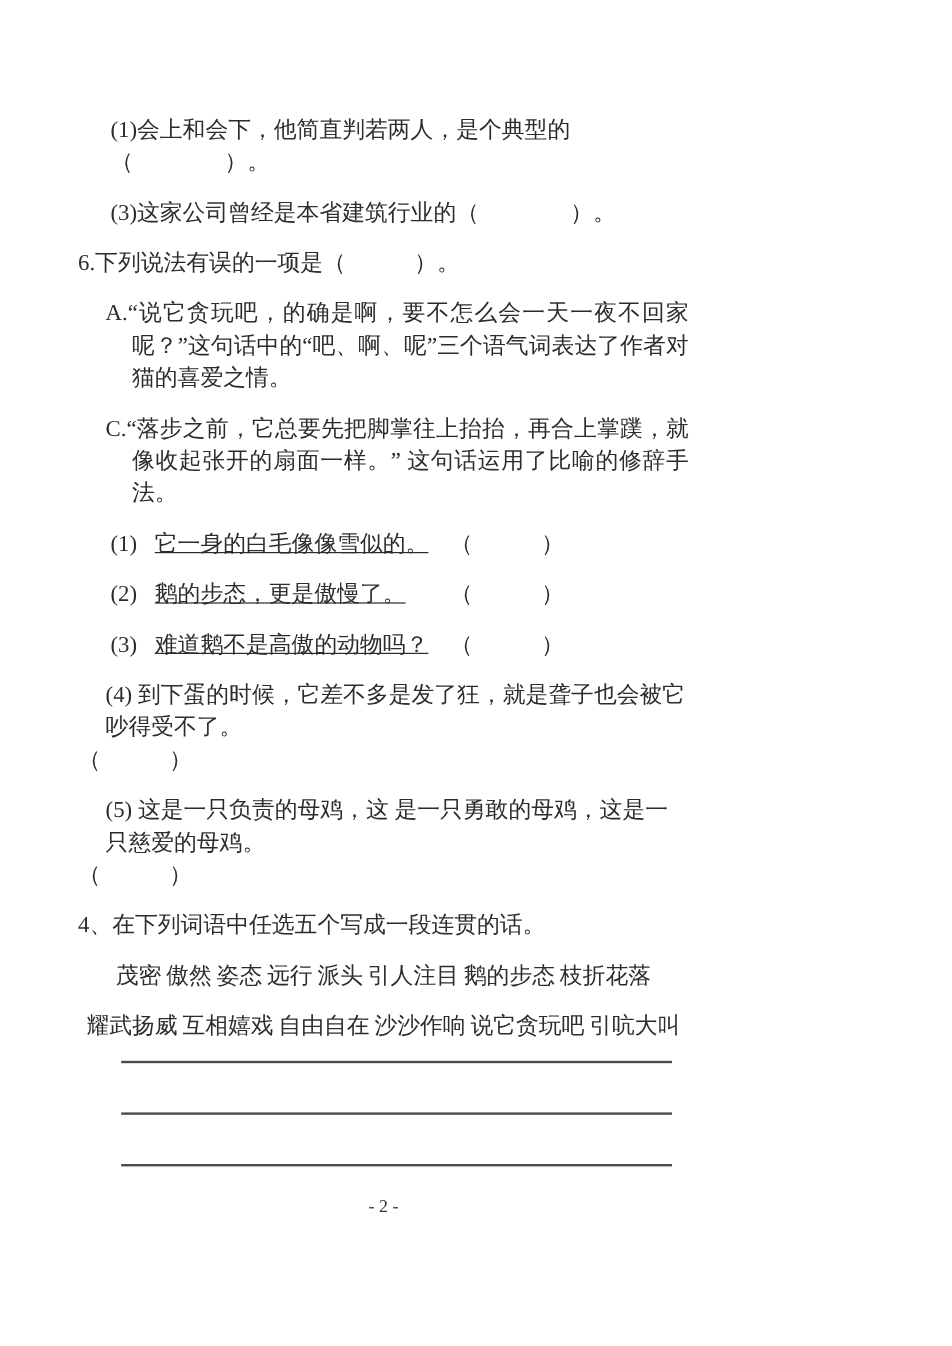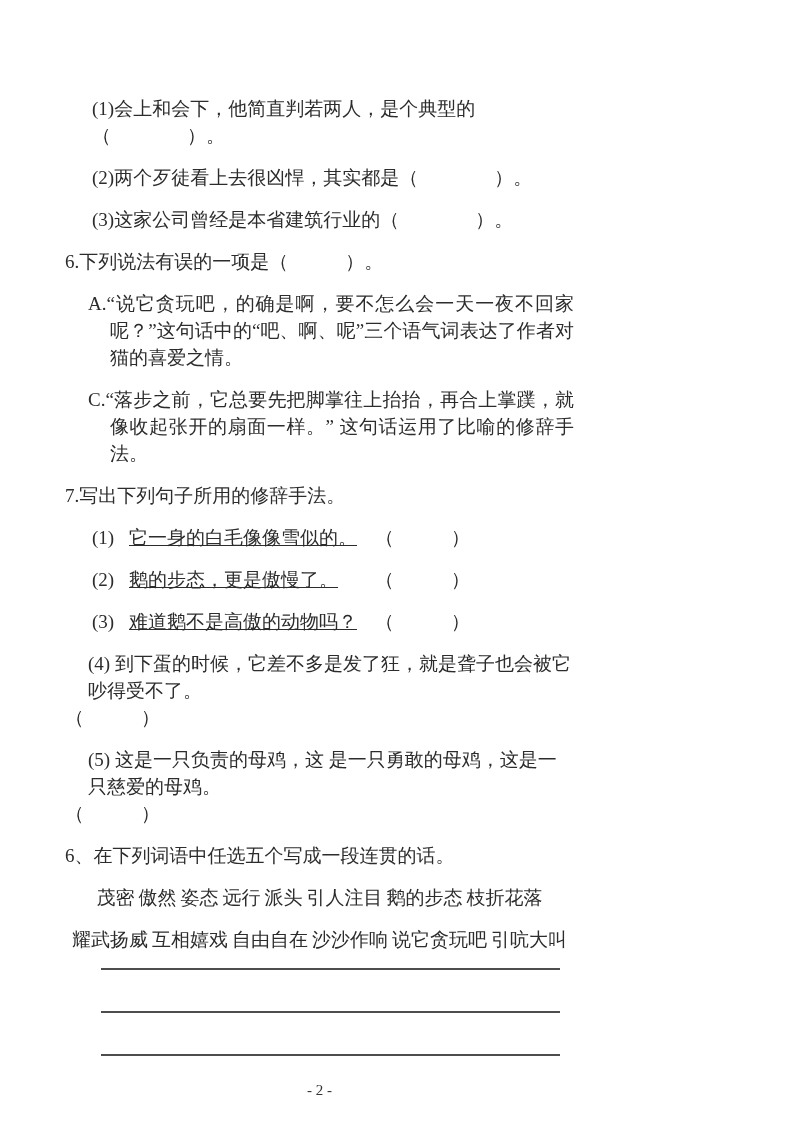--- a/index.html
+++ b/index.html
@@ -52,49 +52,47 @@
     color: #333333;
   }
 </style>
 </head>
 <body>
 
 <div class="page">
   <div class="content">
 
     <div class="row sub"><span>(1)</span><span>会上和会下，他简直判若两人，是个典型的（　　　　）。</span></div>
-    <div class="row sub"><span>(2)</span><span>两个歹徒看上去很凶悍，其实都是（　　　　）。</span></div>
     <div class="row sub"><span>(3)</span><span>这家公司曾经是本省建筑行业的（　　　　）。</span></div>
 
     <div class="row">6.下列说法有误的一项是（　　　）。</div>
     <div class="option"><span>A.</span><span>“说它贪玩吧，的确是啊，要不怎么会一天一夜不回家呢？”这句话中的“吧、啊、呢”三个语气词表达了作者对猫的喜爱之情。</span></div>
     <div class="option"><span>C.</span><span>“落步之前，它总要先把脚掌往上抬抬，再合上掌蹼，就像收起张开的扇面一样。” 这句话运用了比喻的修辞手法。</span></div>
 
-    <div class="row">7.写出下列句子所用的修辞手法。</div>
     <div class="row q7-item"><span class="q7-num">(1)</span><span class="q7-text">它一身的白毛像像雪似的。</span><span>（　　　）</span></div>
     <div class="row q7-item"><span class="q7-num">(2)</span><span class="q7-text">鹅的步态，更是傲慢了。</span><span>（　　　）</span></div>
     <div class="row q7-item"><span class="q7-num">(3)</span><span class="q7-text">难道鹅不是高傲的动物吗？</span><span>（　　　）</span></div>
 
     <div class="q7-long">
       <div class="q7-long-text">
         <span>(4)</span>
         <span>到下蛋的时候，它差不多是发了狂，就是聋子也会被它吵得受不了。</span>
       </div>
       <div class="q7-long-paren">（　　　）</div>
     </div>
 
     <div class="q7-long">
       <div class="q7-long-text">
         <span>(5)</span>
         <span>这是一只负责的母鸡，这 是一只勇敢的母鸡，这是一只慈爱的母鸡。</span>
       </div>
       <div class="q7-long-paren">（　　　）</div>
     </div>
 
-    <div class="row">6、在下列词语中任选五个写成一段连贯的话。</div>
+    <div class="row">4、在下列词语中任选五个写成一段连贯的话。</div>
 
     <div class="word-row">
       <span>茂密</span>
       <span>傲然</span>
       <span>姿态</span>
       <span>远行</span>
       <span>派头</span>
       <span>引人注目</span>
       <span>鹅的步态</span>
       <span>枝折花落</span>

